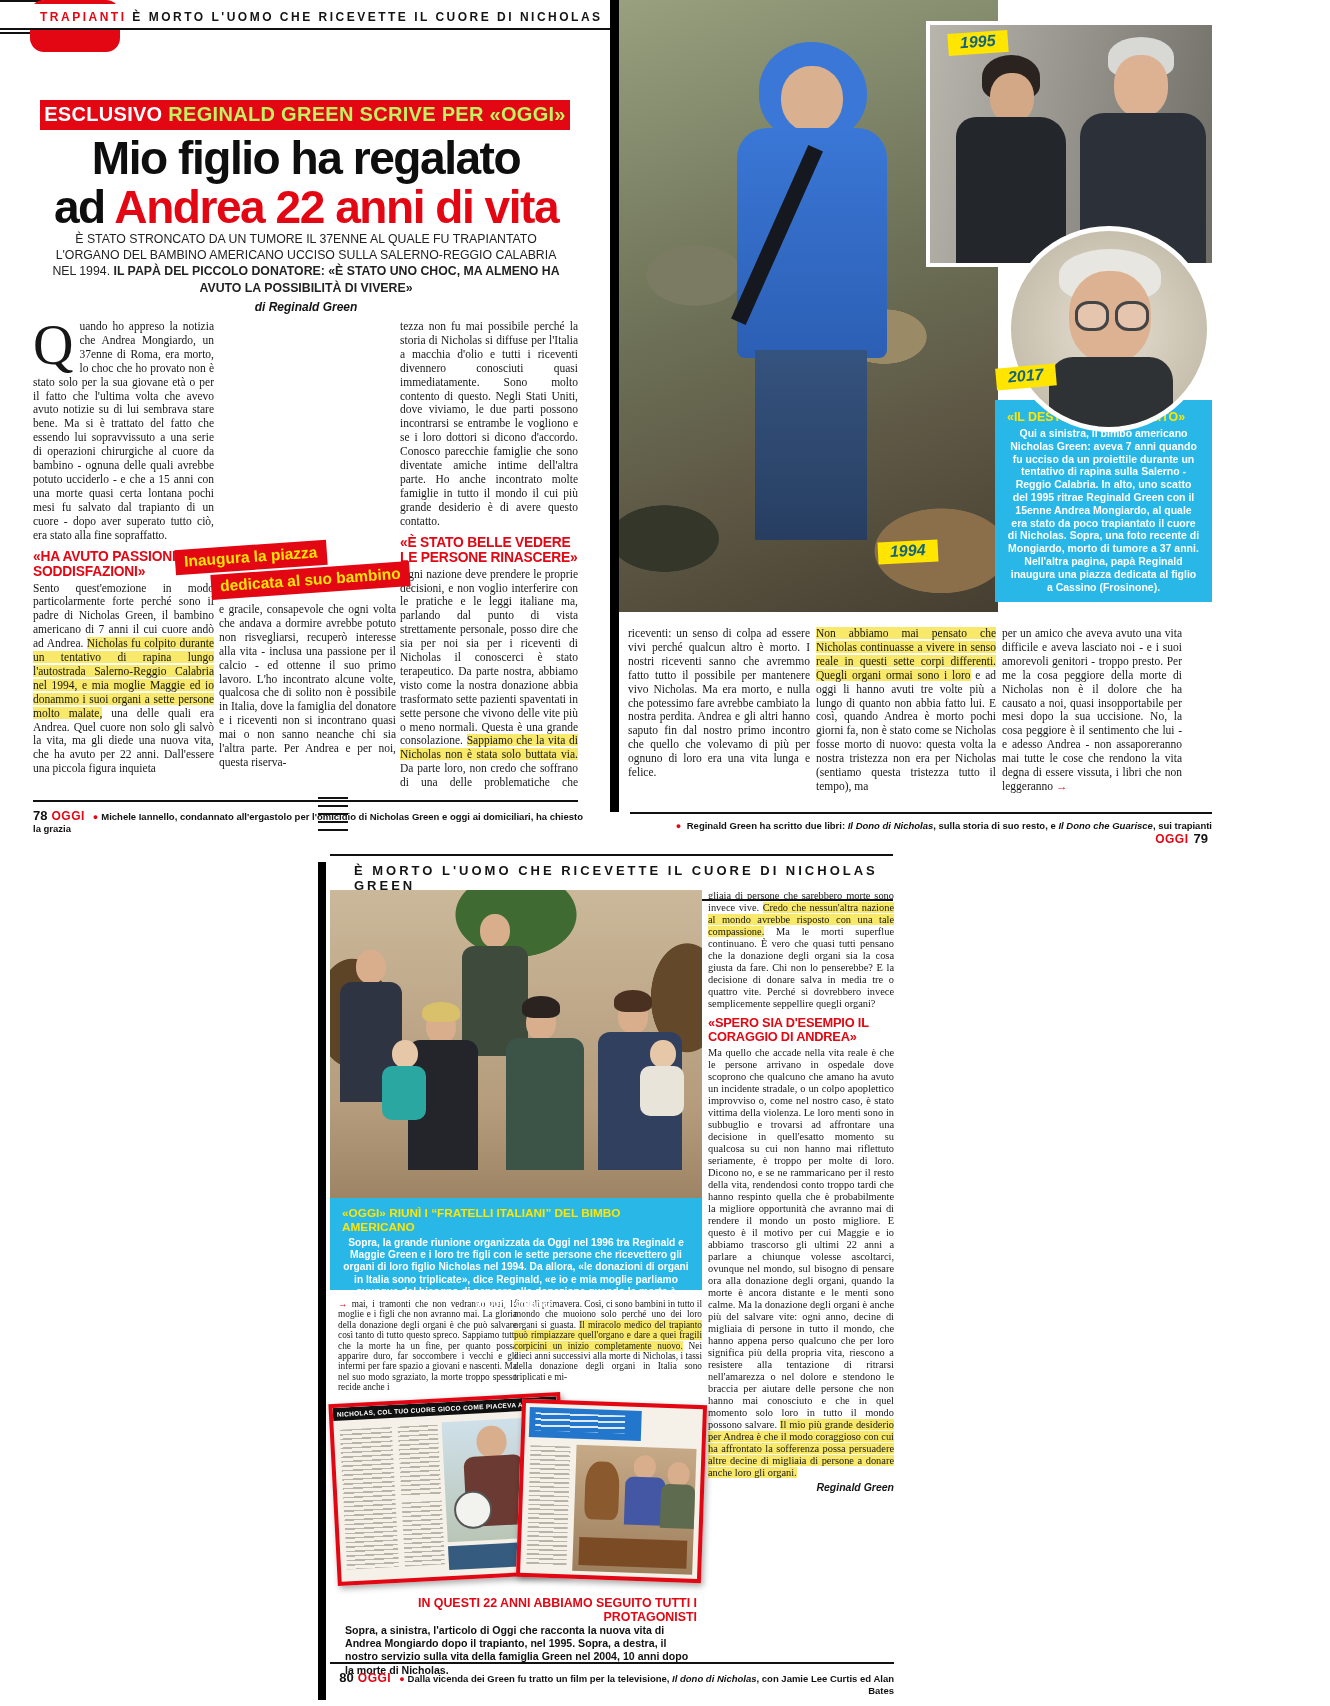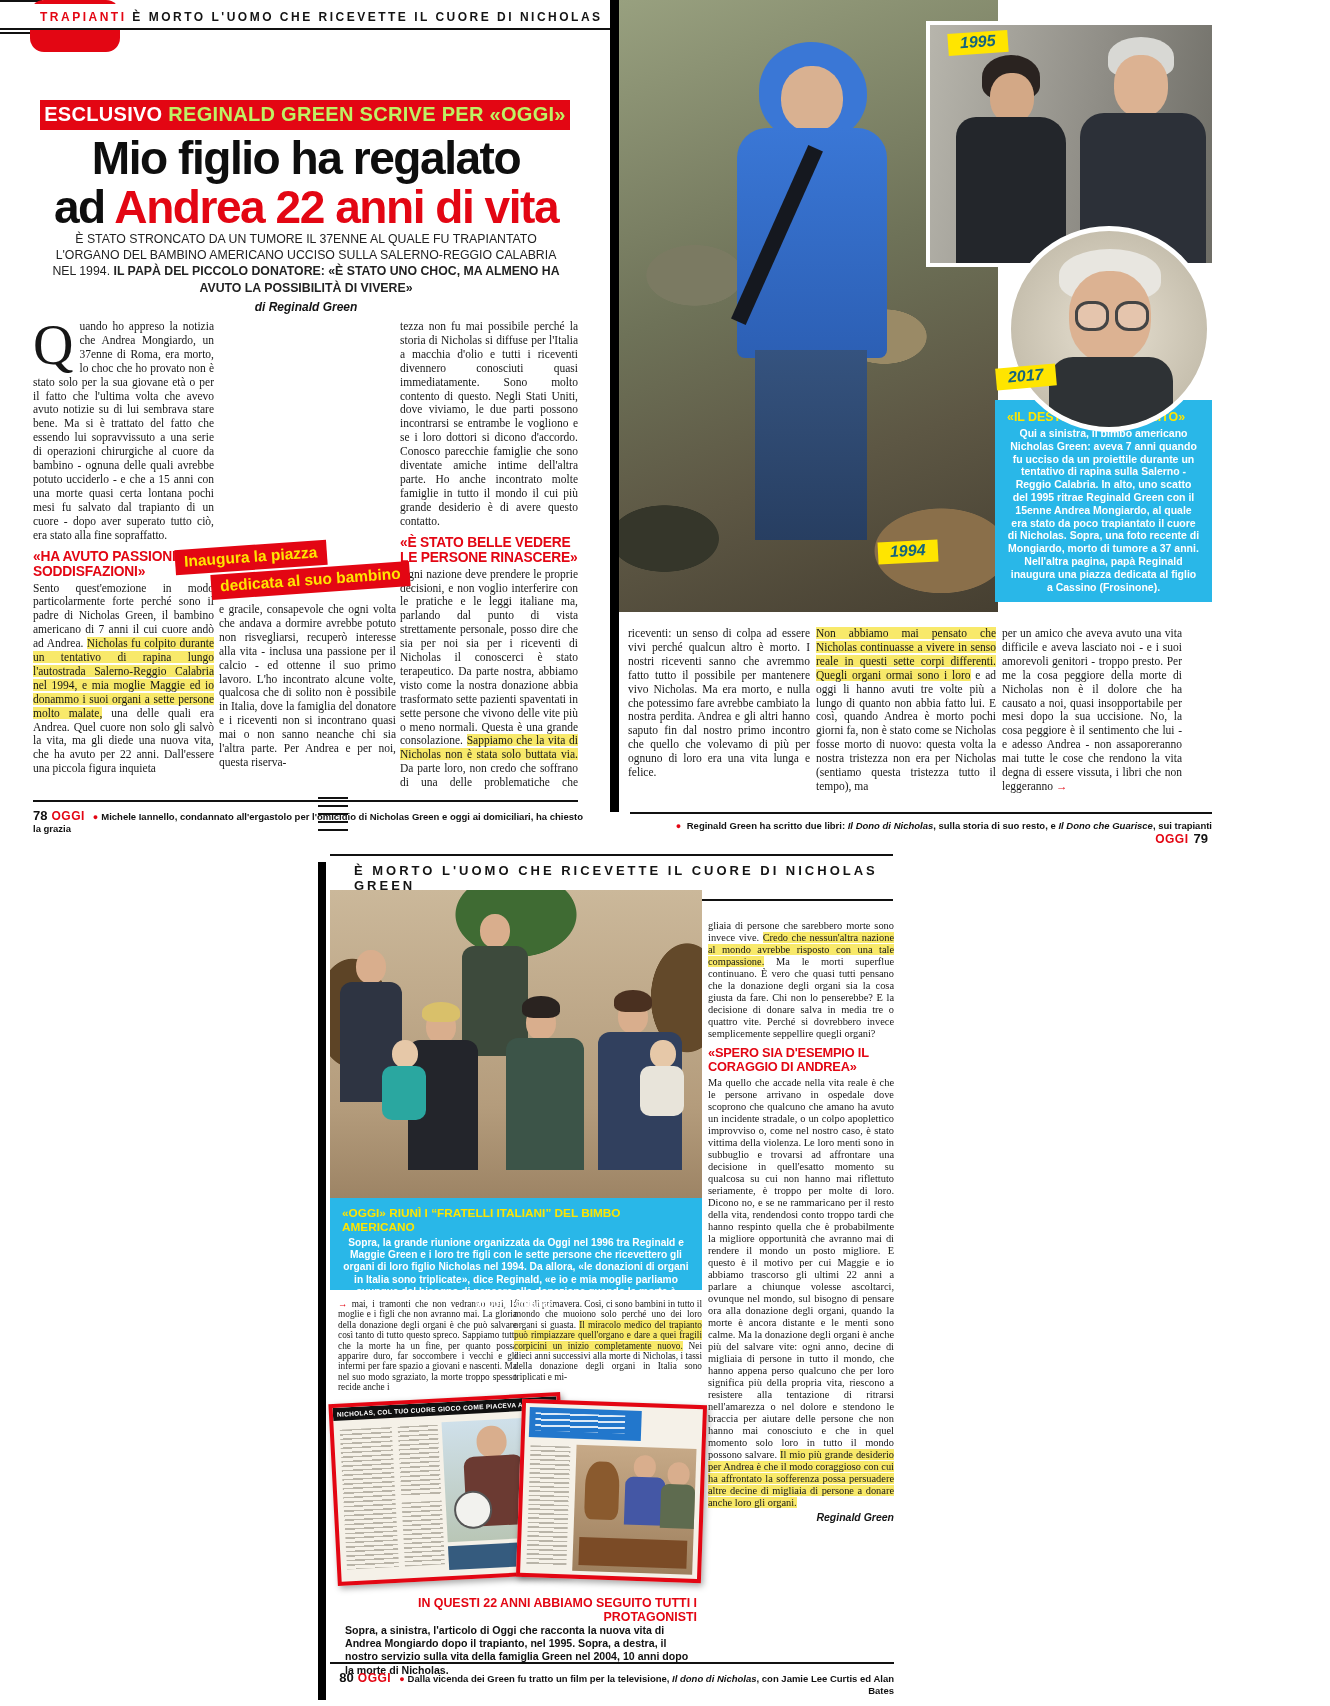--- a/index.html
+++ b/index.html
@@ -5,21 +5,21 @@
   html,body{margin:0;padding:0;background:#fff;}
   .canvas{position:relative;width:1330px;height:1706px;background:#fff;
     font-family:"Liberation Sans",sans-serif;color:#141414;overflow:hidden;}
   .abs{position:absolute;}
   
   .serifcol{position:absolute;font-family:"Liberation Serif",serif;text-align:justify;
     color:#161616;overflow:hidden;}
   .b78{font-size:11.5px;line-height:13.9px;}
   .b79{font-size:11.5px;line-height:13.9px;}
   .b80s{font-size:9.3px;line-height:10.4px;}
-  .b80r{font-size:10.4px;line-height:12px;margin-top:30px;}
+  .b80r{font-size:10.4px;line-height:12px;}
   .subhead{color:#e30613;font-family:"Liberation Sans",sans-serif;font-weight:bold;
     font-size:13.8px;line-height:15px;letter-spacing:-0.2px;text-align:left;margin:6px 0 3px;}
   .subhead.small{font-size:12.8px;line-height:14px;}
   .hl{background:#f8e96a;}
   .red{color:#e30613;}
   .bold{font-weight:bold;}
   .dropcap{float:left;font-family:"Liberation Serif",serif;font-size:56px;line-height:44px;
     padding:3px 6px 0 0;}
   .arrow{color:#e30613;font-weight:bold;}
   

